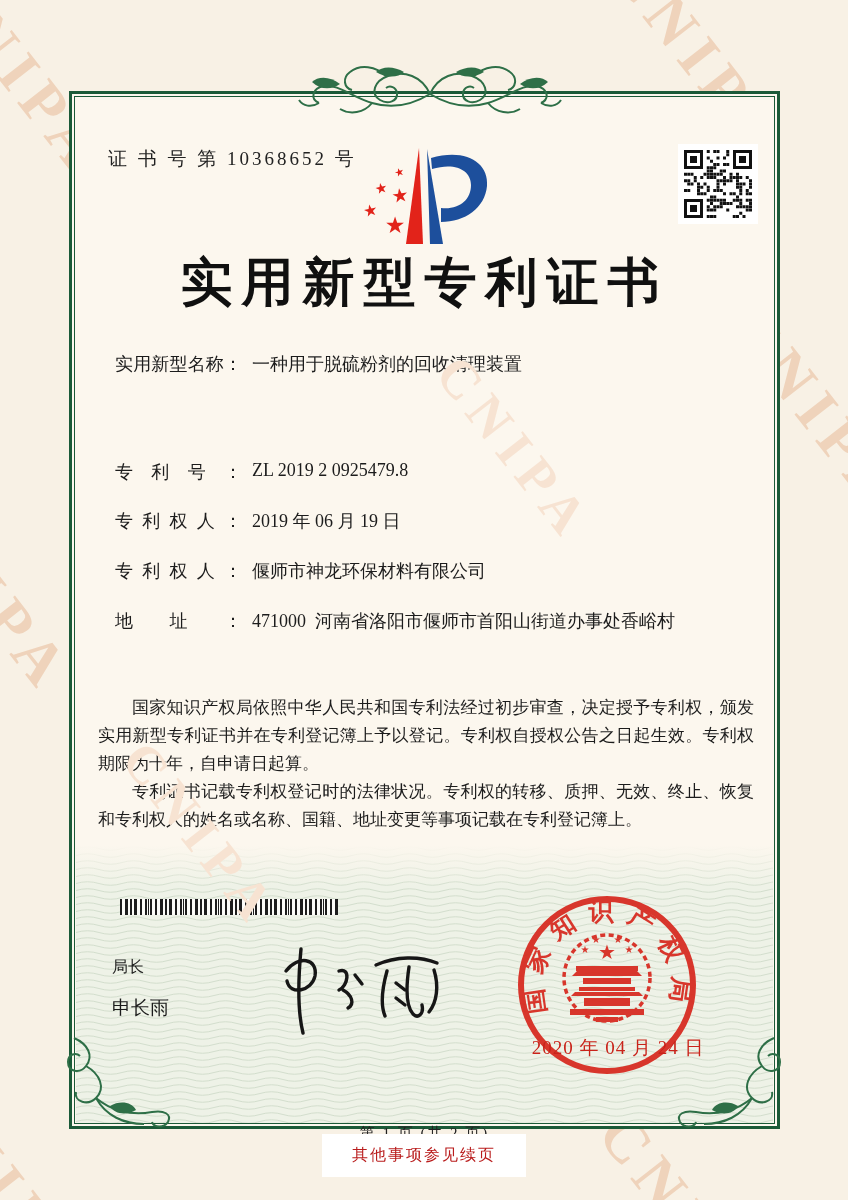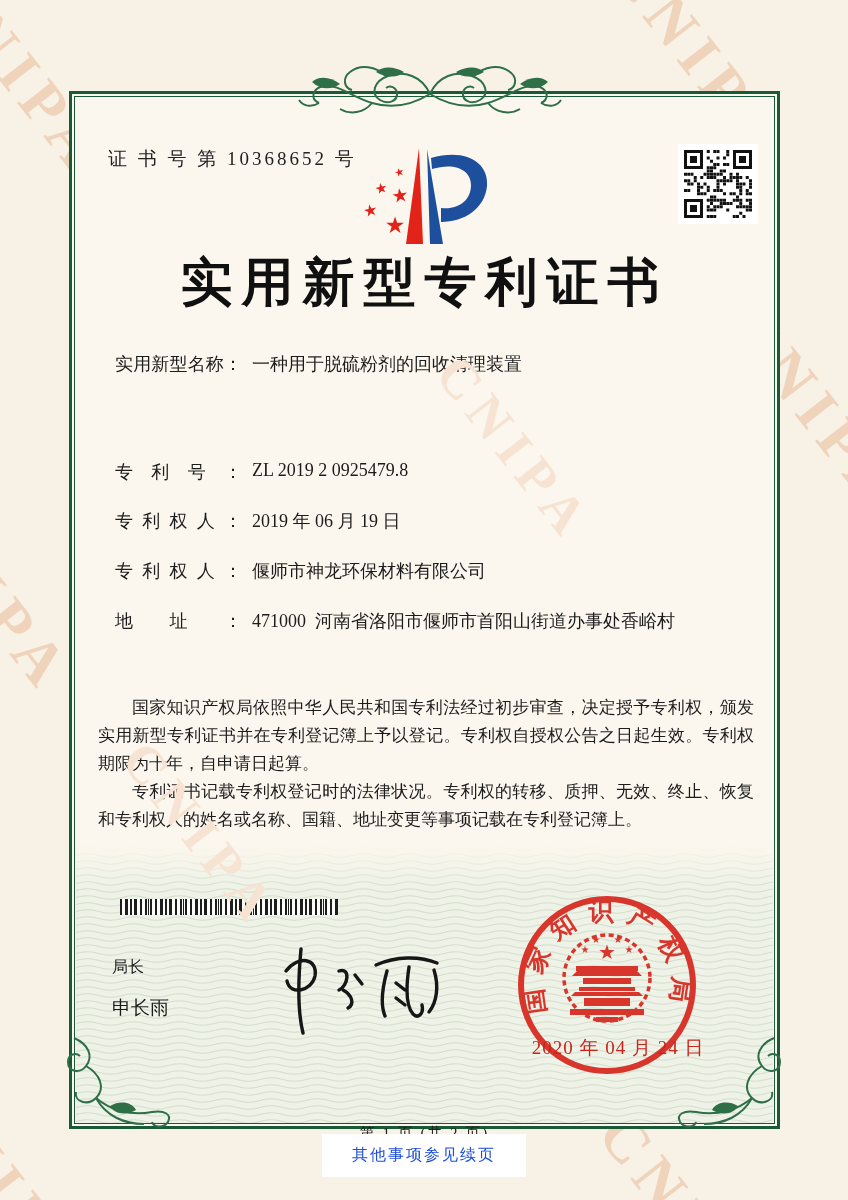--- a/index.html
+++ b/index.html
@@ -56,21 +56,21 @@
   .signer-name  { position:absolute; left:40px; top:901px; font-size:19px; color:#1b1b1b; font-family:"Liberation Sans","DejaVu Sans",sans-serif; }
   .signature { position:absolute; left:166px; top:849px; }
   .seal { position:absolute; left:440px; top:796px; mix-blend-mode:multiply; }
   .seal-date {
     position:absolute; left:456px; top:941px; width:180px; text-align:center;
     font-size:19px; color:#c9231a; letter-spacing:1px; white-space:nowrap;
   }
   .page-info { position:absolute; left:0; top:994px; width:100%; text-align:center; font-size:15px; letter-spacing:2px; color:#222;margin-top:36px; }
   .footer-note {
     position:absolute; left:50%; transform:translateX(-50%); top:1134px; z-index:3;
-    background:#ffffff; padding:11px 30px; font-size:16px; letter-spacing:2px; color:#1d4ed8;
+    background:#ffffff; padding:11px 30px; font-size:16px; letter-spacing:2px; color:#b91c1c;
   }
 </style>
 </head>
 <body>
 
 <div class="page">
 
   <div class="wm" style="left:-28px; top:-46px;">CNIPA</div>
   <div class="wm" style="left:652px; top:-62px;">CNIPA</div>
   <div class="wm" style="left:770px; top:292px;">CNIPA</div>

